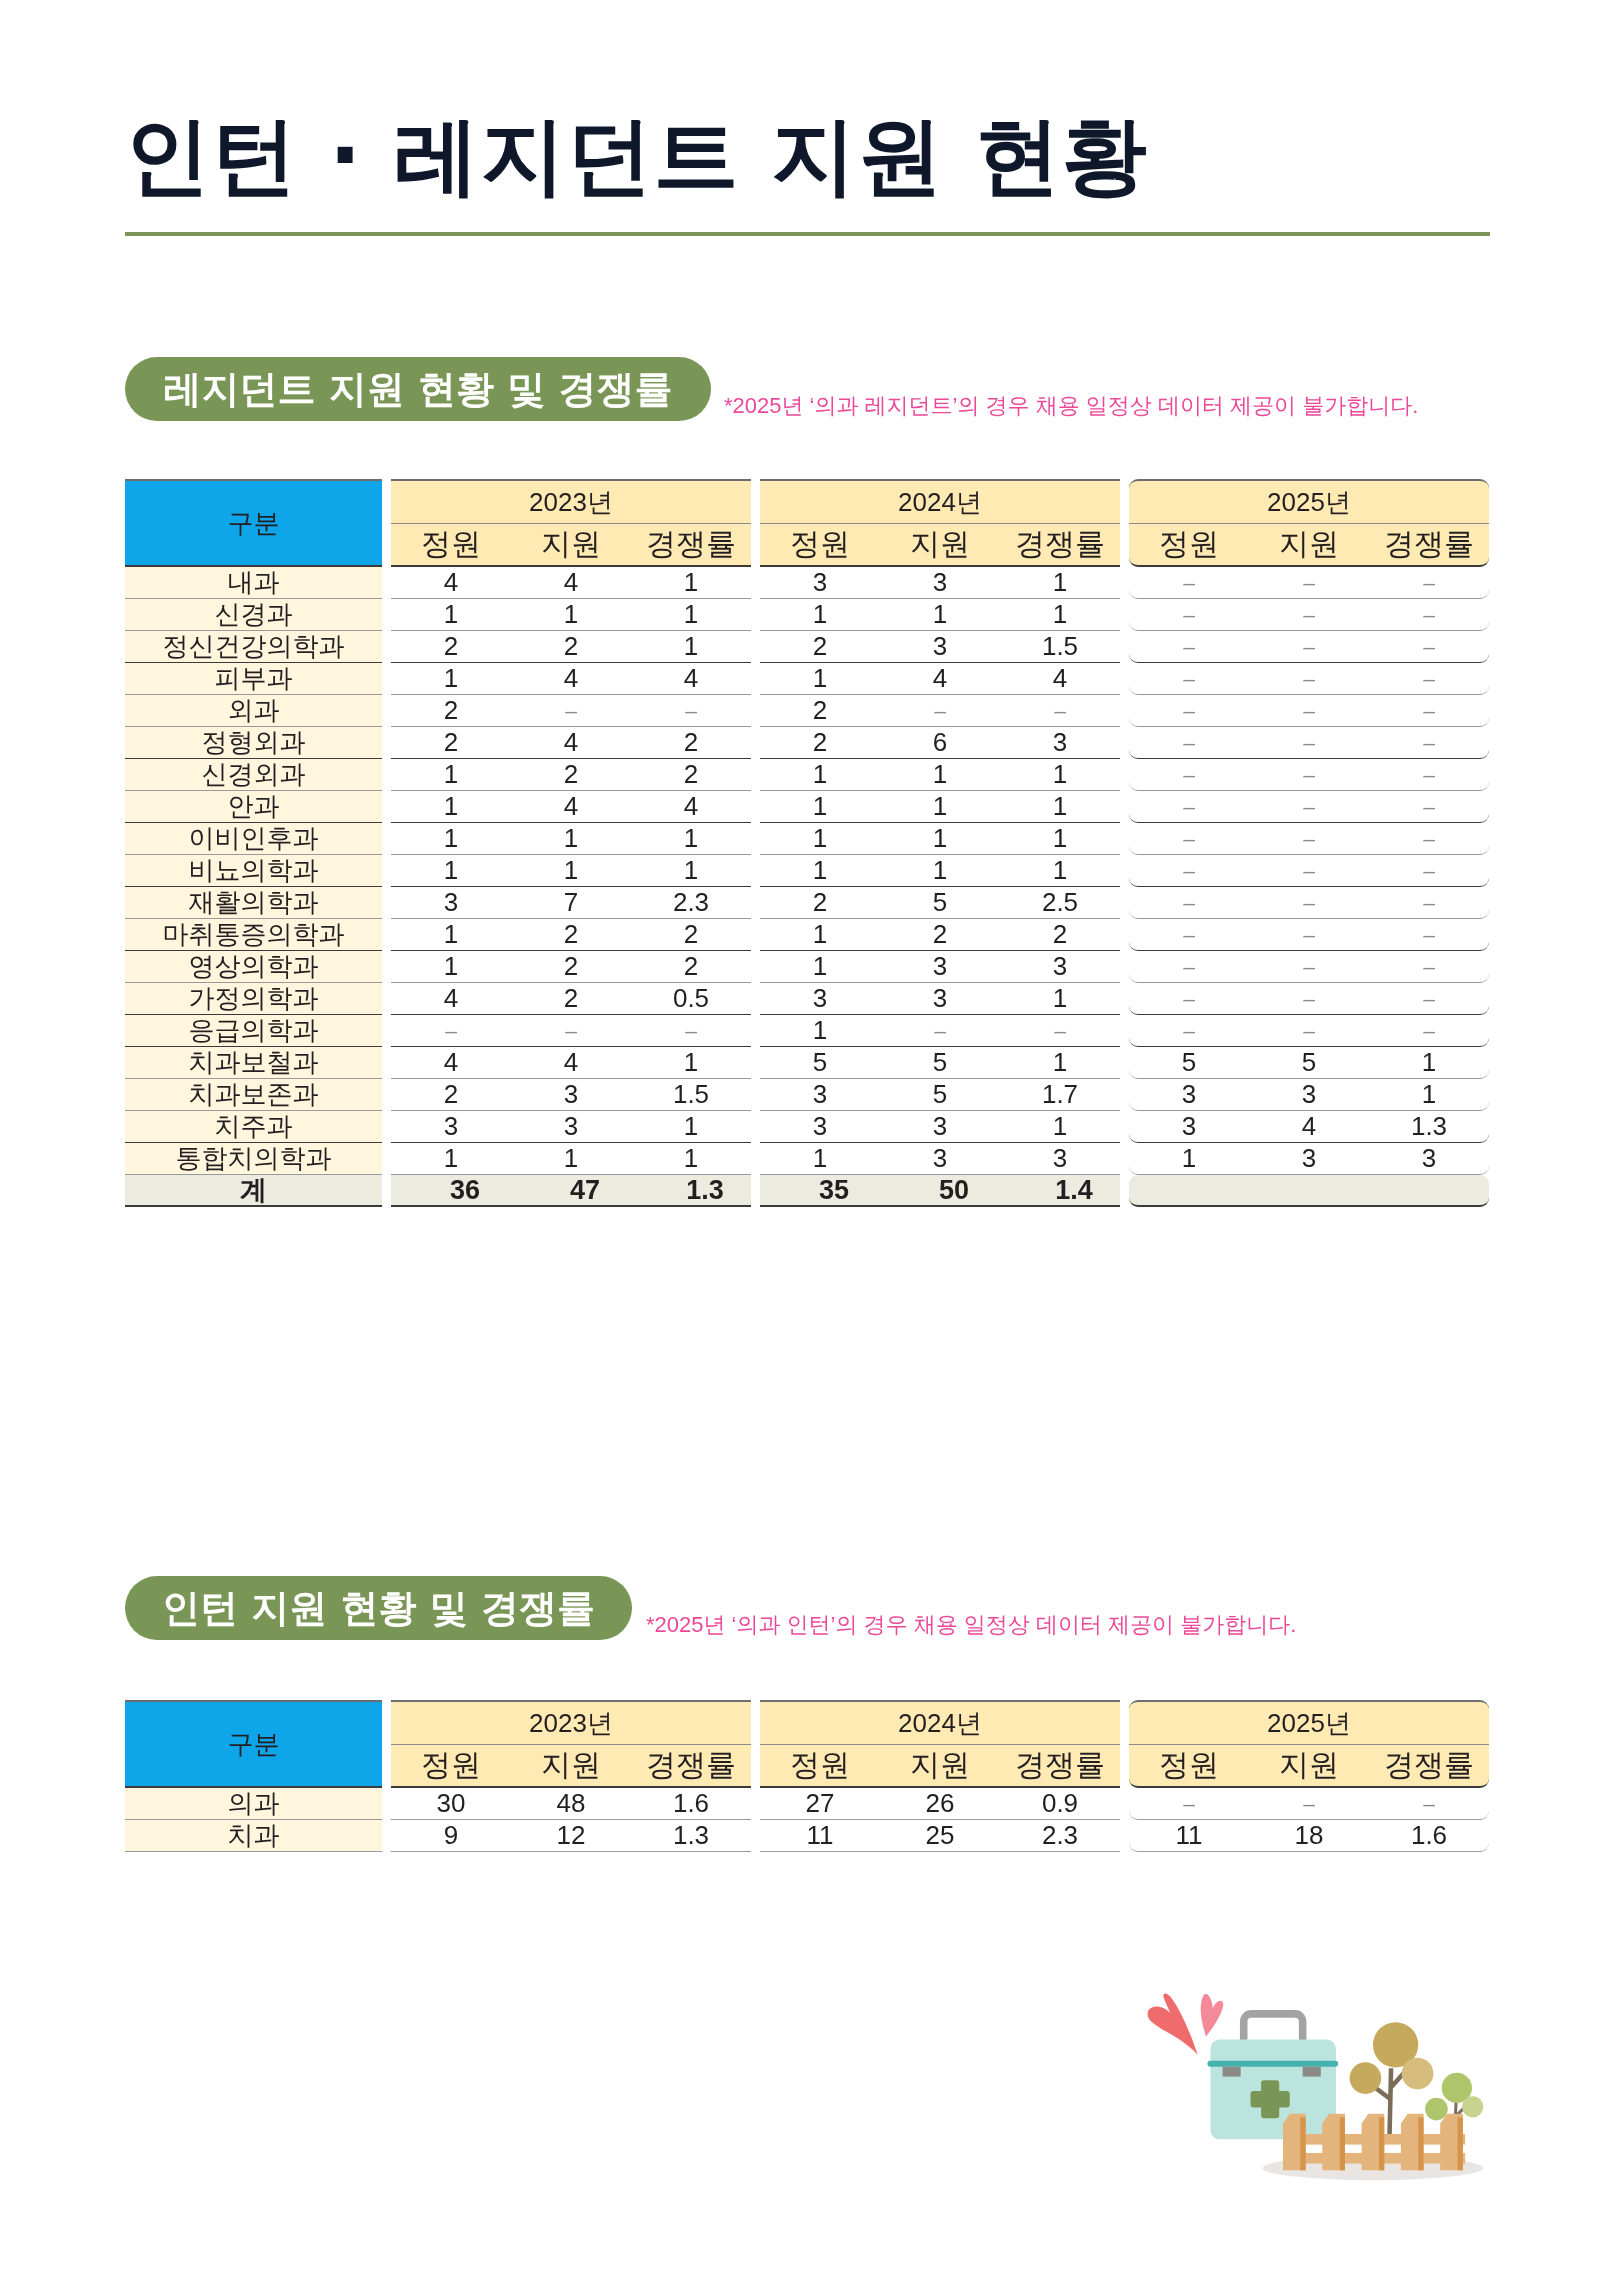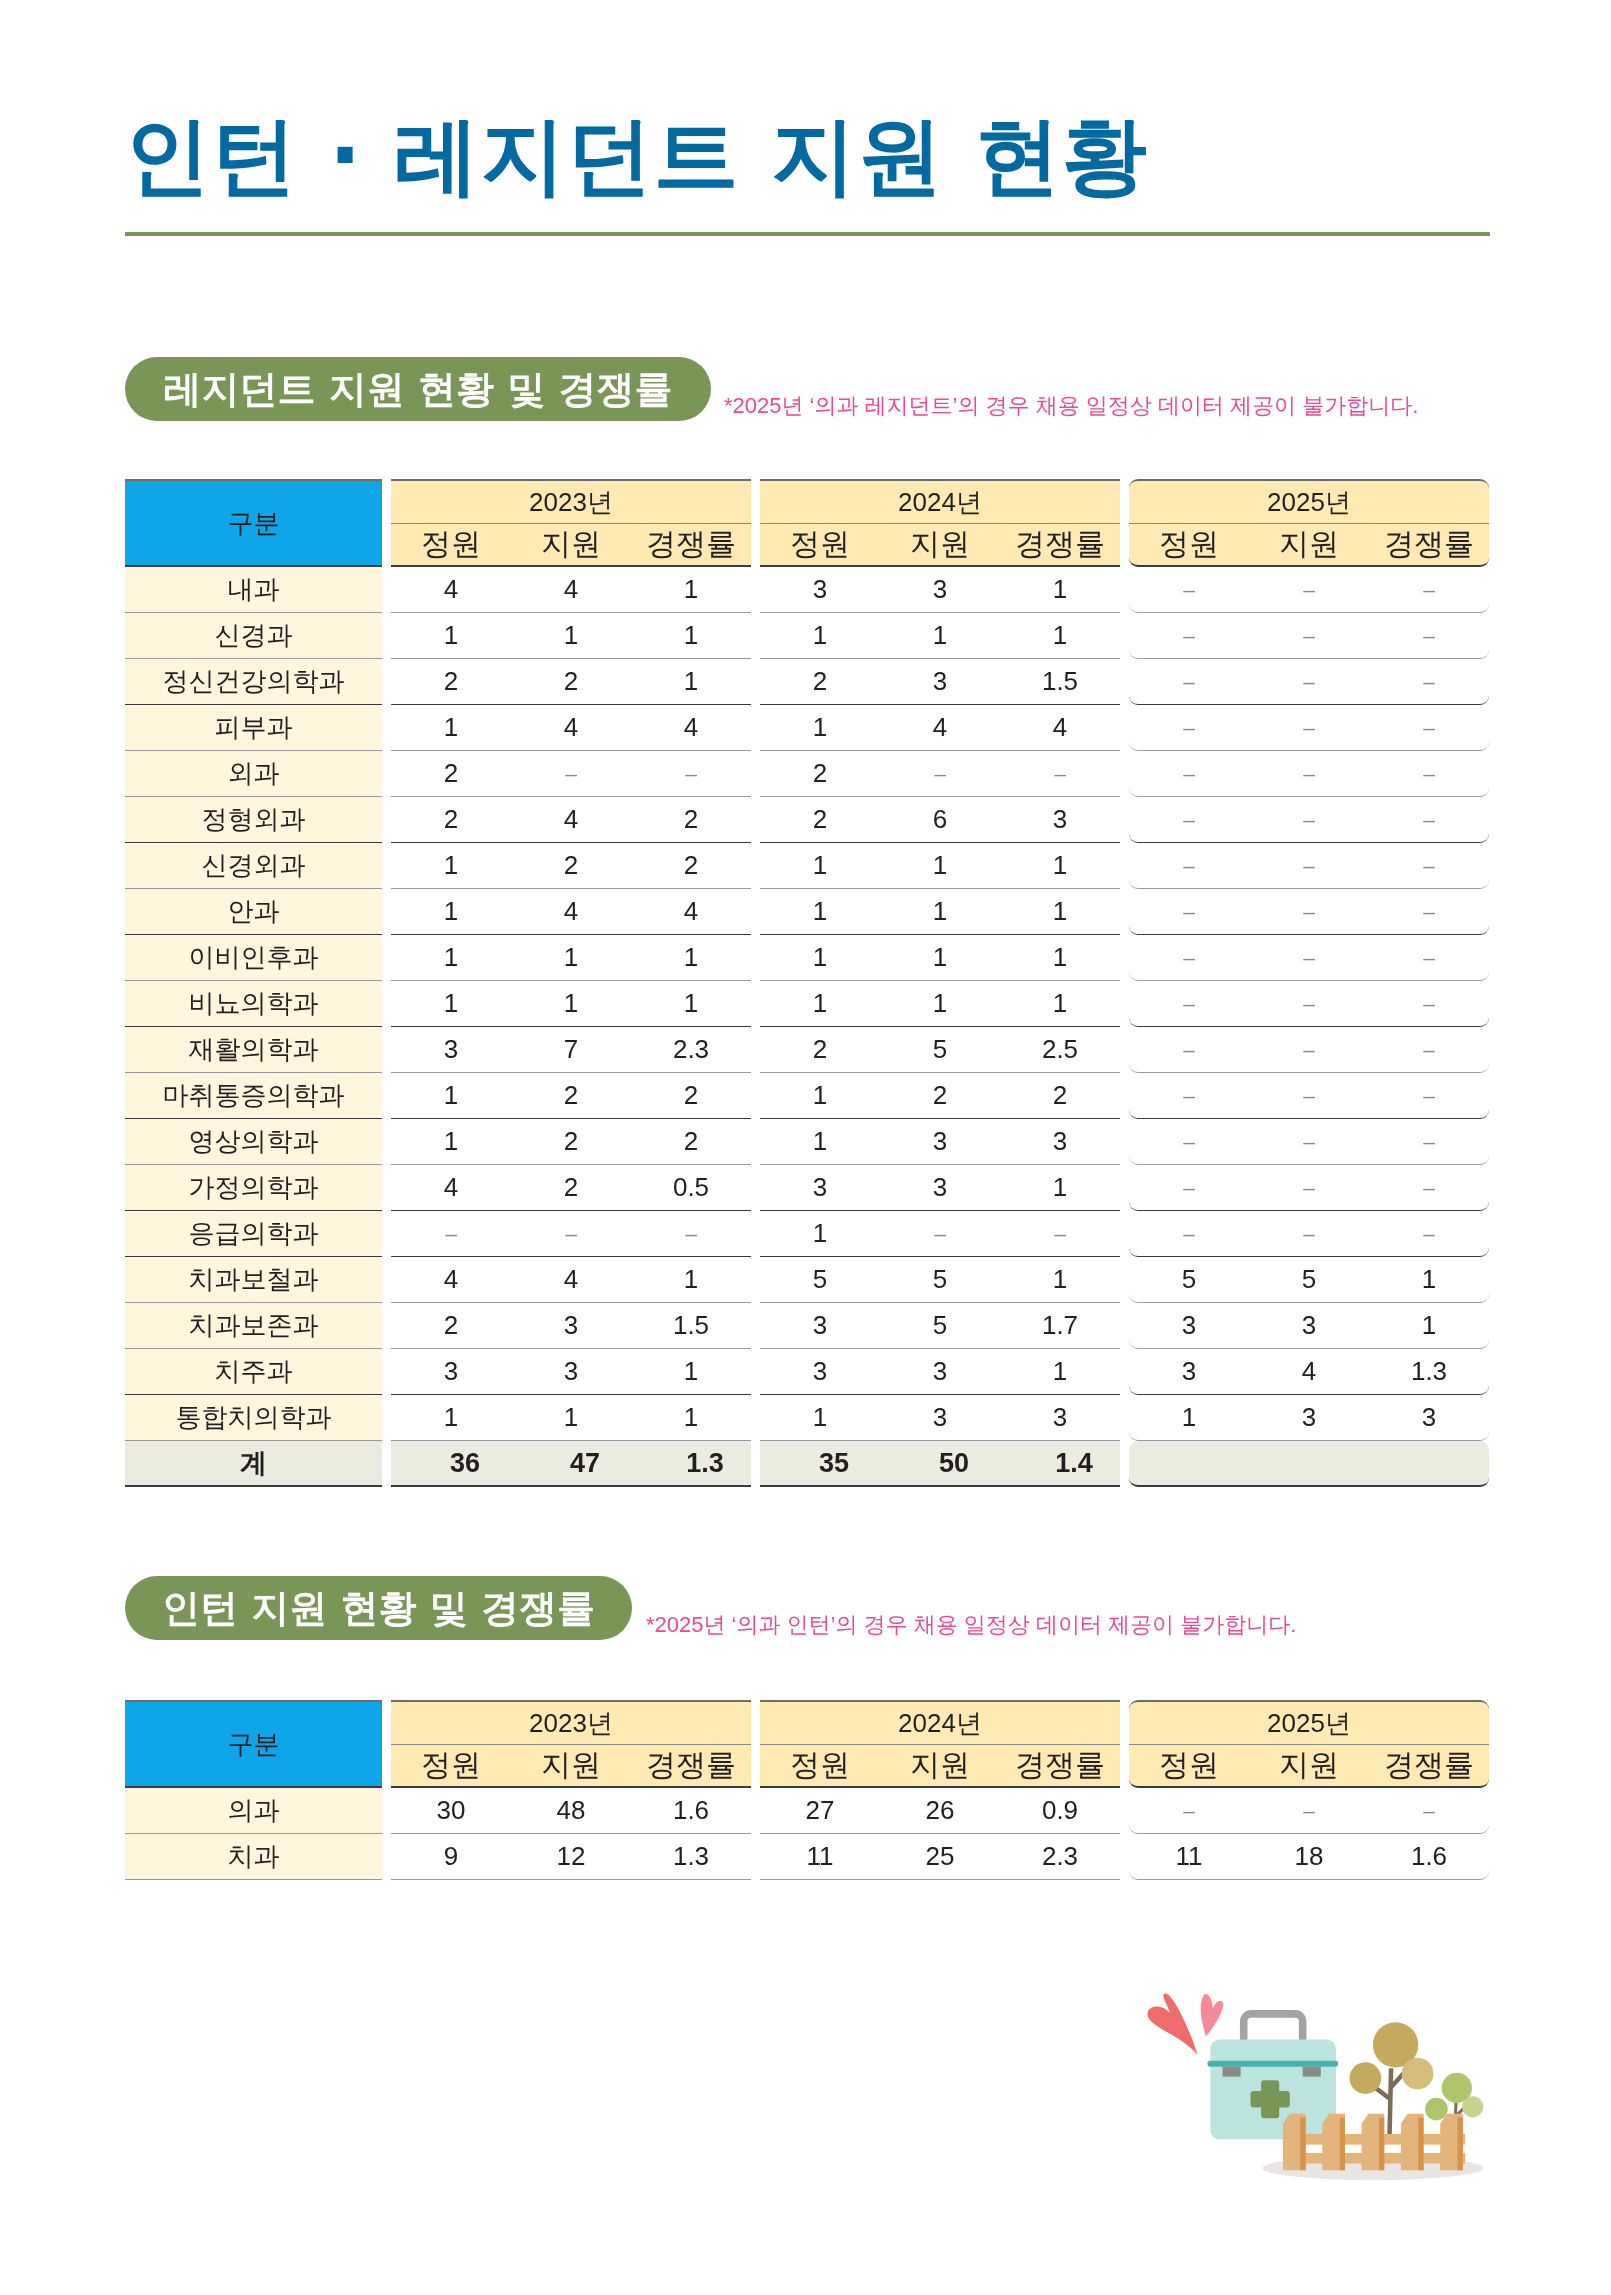--- a/index.html
+++ b/index.html
@@ -2,33 +2,33 @@
 <html style="font-size:12px"><head>
 <meta charset="utf-8">
 <style>
   * { box-sizing: border-box; margin: 0; padding: 0; }
   html, body { width: 1612px; height: 2295px; background: #ffffff; overflow: hidden; }
   body { position: relative; font-family: "Liberation Sans", "DejaVu Sans", sans-serif; color: #231f20; }
 
   .page-title {
     position: absolute; left: 125px; top: 113px;
     font-family: "DejaVu Sans", sans-serif; font-weight: bold;
-    font-size: 85px; letter-spacing: 1.5px; color: #0369a1; line-height: 1; text-align: center;
+    font-size: 85px; letter-spacing: 1.5px; color: #0f172a; line-height: 1; text-align: center;
   }
   .title-rule { position: absolute; left: 125px; top: 232px; width: 1365px; height: 3.8px; background: #7a9656; }
 
   .pill {
     position: absolute; height: 64px; border-radius: 32px; background: #7a9656;
     color: #ffffff; font-family: "DejaVu Sans", sans-serif; font-weight: bold;
     font-size: 38px; display: flex; align-items: center; justify-content: center; line-height: 1;
   }
   .note { position: absolute; font-size: 22px; color: #ec4899; line-height: 1; white-space: nowrap; }
 
   .tbl { position: absolute; left: 125px; width: 1364px; }
-  .row { position: relative; height: 46px; }
+  .row { position: relative; height: 32px; }
   .cell-label {
     position: absolute; left: 0; width: 257px; height: 100%;
     display: flex; align-items: center; justify-content: center;
     font-size: 26px; background: #fff6dd;
   }
   .grp { position: absolute; top: 0; height: 100%; display: flex; }
   .grp.g0 { left: 266px; width: 360px; }
   .grp.g1 { left: 635px; width: 360px; }
   .grp.g2 { left: 1004px; width: 360px; border-radius: 9px; }
   .v { flex: 1; display: flex; align-items: center; justify-content: center; font-size: 26px; }

